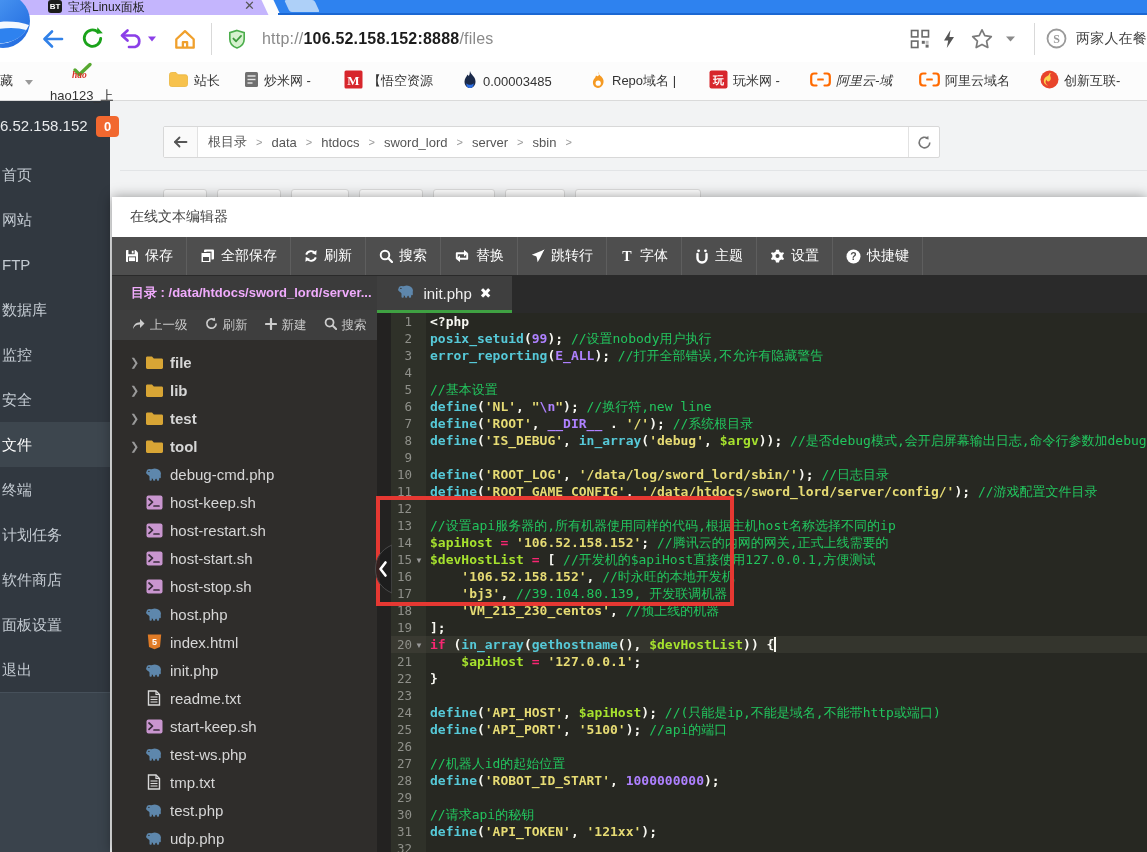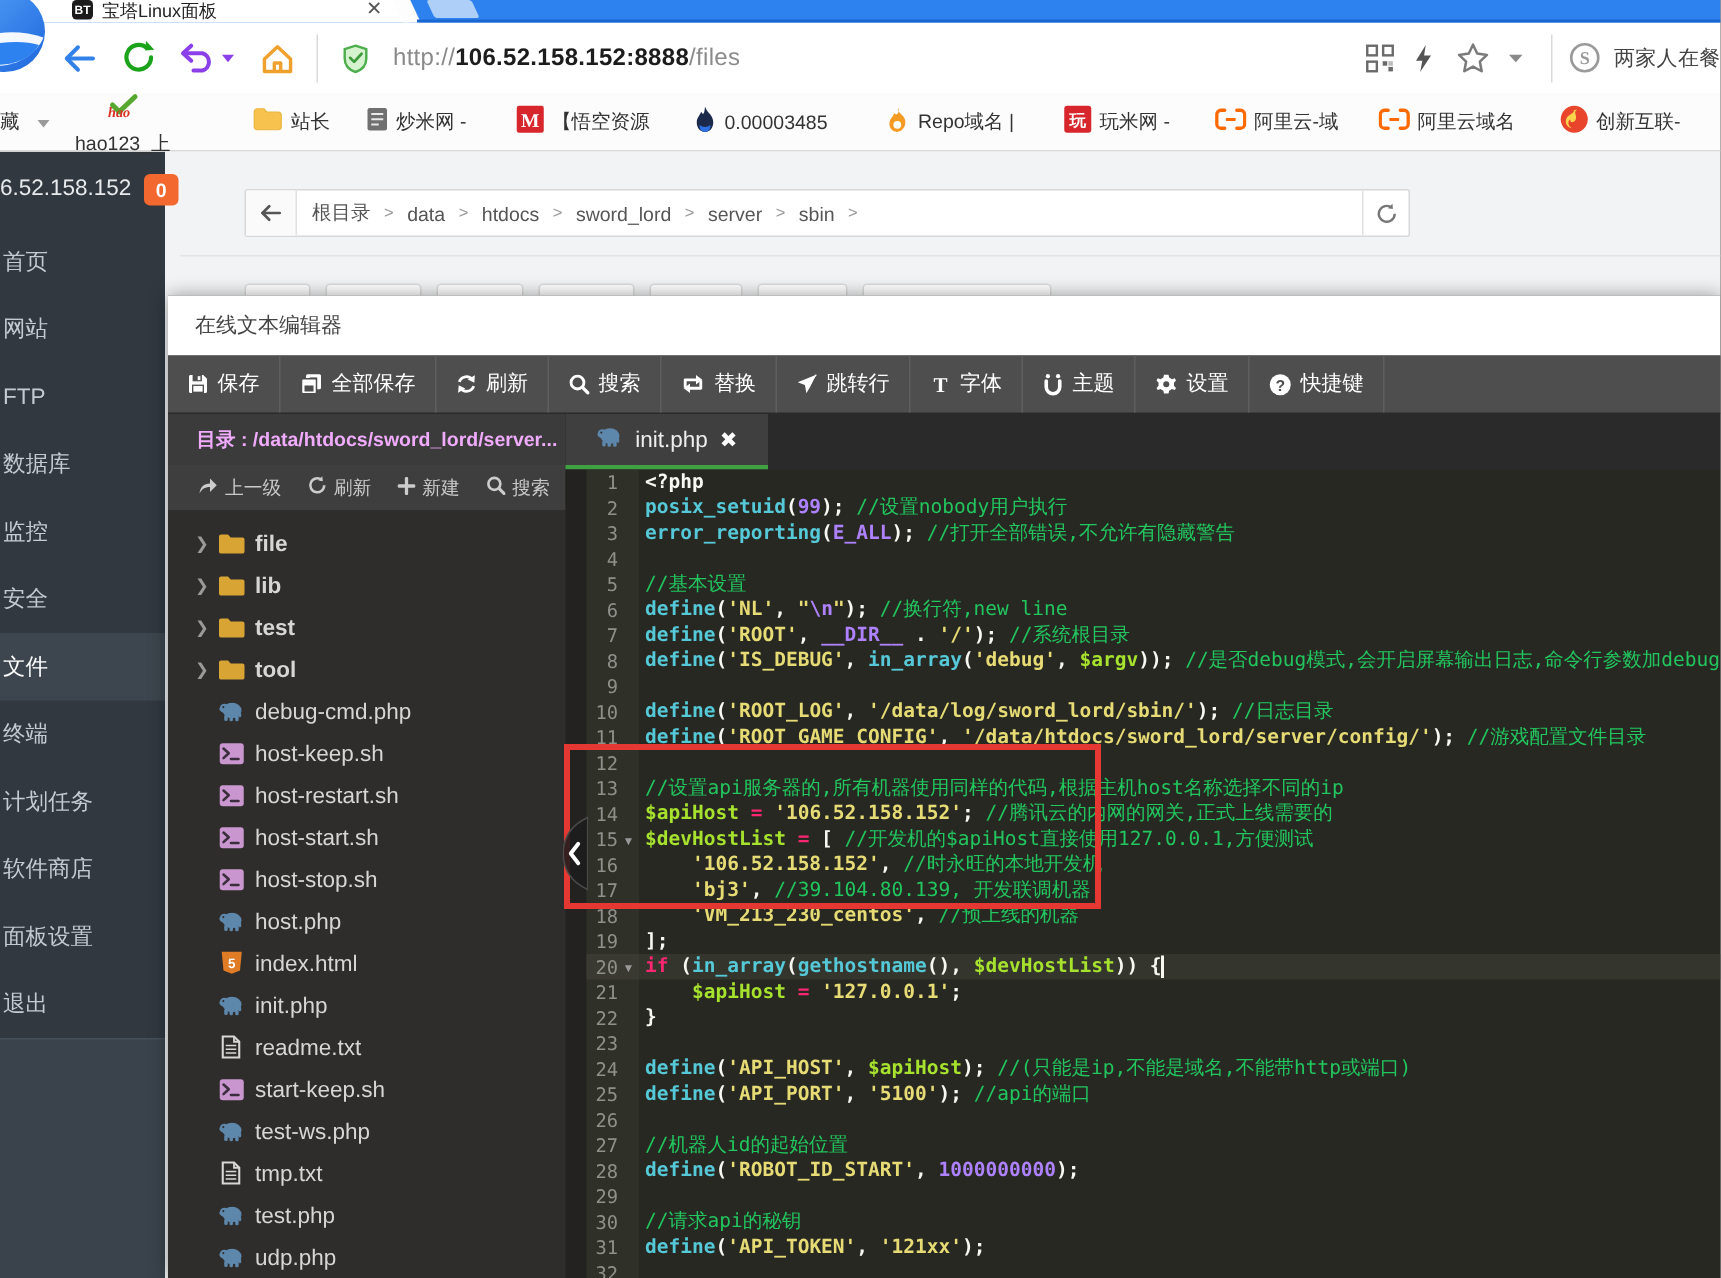--- a/index.html
+++ b/index.html
@@ -1,21 +1,21 @@
 <!DOCTYPE html>
 <html><head>
 <meta charset="utf-8">
 <style>
   * { margin:0; padding:0; box-sizing:border-box; }
   html,body { width:1147px; height:852px; overflow:hidden; }
   body { font-family:"Liberation Sans","DejaVu Sans",sans-serif; position:relative; background:#fff; }
 
   
   .tabstrip { position:absolute; left:0; top:0; width:1147px; height:15px; background:#2e82ef; overflow:visible; z-index:30; }
-  .tabstrip .tab-white { position:absolute; left:0; top:0; width:273px; height:15px; background:#ffffff; }
+  .tabstrip .tab-white { position:absolute; left:0; top:0; width:273px; height:15px; background:#c4b5fd; }
   .tab-white .slant { position:absolute; right:-4px; top:0; width:12px; height:15px; background:#fdfdfd; transform:skewX(25deg); }
   .newtab-shape { position:absolute; left:287px; top:0px; width:30px; height:12px; background:#aed0f8; transform:skewX(25deg); border-radius:2px; }
   .tabstrip::after { content:""; position:absolute; left:278px; right:0; bottom:0; height:2px; background:#1b67d2; }
   .favicon { position:absolute; left:48px; top:0px; width:14px; height:13px; background:#1b1b1b; border-radius:3px; color:#fff; font-size:8px; font-weight:bold; text-align:center; line-height:13px; letter-spacing:0; }
   .tab-title { position:absolute; left:68px; top:-1px; font-size:12px; color:#222; }
   .tab-close { position:absolute; left:244px; top:-2px; font-size:13px; color:#555; }
   .browser-logo { position:absolute; left:-26px; top:-6px; width:58px; height:58px; z-index:40; }
 
   .toolbar { position:absolute; left:0; top:15px; width:1147px; height:47px; background:#fff; z-index:20; }
   .nav-ic { position:absolute; top:0; height:47px; display:flex; align-items:center; justify-content:center; }
@@ -249,21 +249,21 @@
           </svg></span>
         <span>Repo域名 |</span>
       </div>
       <div class="bm" style="left: 709px;">
         <span class="mi"><svg width="19" height="19" viewBox="0 0 19 19">
             <rect x="0.5" y="0.5" width="18" height="18" rx="2" fill="#d7262c"></rect>
             <text x="9.5" y="14" font-size="11" font-weight="bold" fill="#fff" text-anchor="middle" font-family="'Liberation Sans',sans-serif">玩</text>
           </svg></span>
         <span>玩米网 -</span>
       </div>
-      <div class="bm" style="left: 810px;">
+      <div class="bm" style="left: 810px; font-style: italic;">
         <span class="mi"><svg width="21" height="15" viewBox="0 0 21 15">
             <g fill="none" stroke="#ff6a00" stroke-width="2.2" stroke-linecap="round">
               <path d="M6.5 1.5 H4 C2.3 1.5 1.2 2.8 1.2 4.4 V10.6 C1.2 12.2 2.3 13.5 4 13.5 H6.5"></path>
               <path d="M14.5 1.5 H17 C18.7 1.5 19.8 2.8 19.8 4.4 V10.6 C19.8 12.2 18.7 13.5 17 13.5 H14.5"></path>
             </g>
             <rect x="7.2" y="6.6" width="6.6" height="2" rx="0.5" fill="#ff6a00"></rect>
           </svg></span>
         <span>阿里云-域</span>
       </div>
       <div class="bm" style="left: 919px;">

